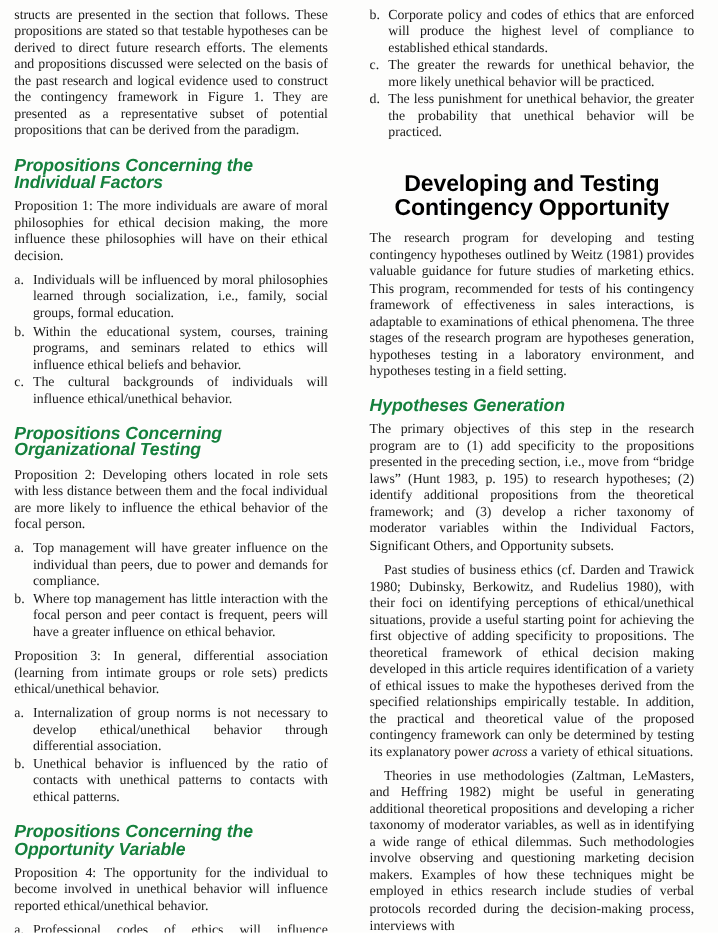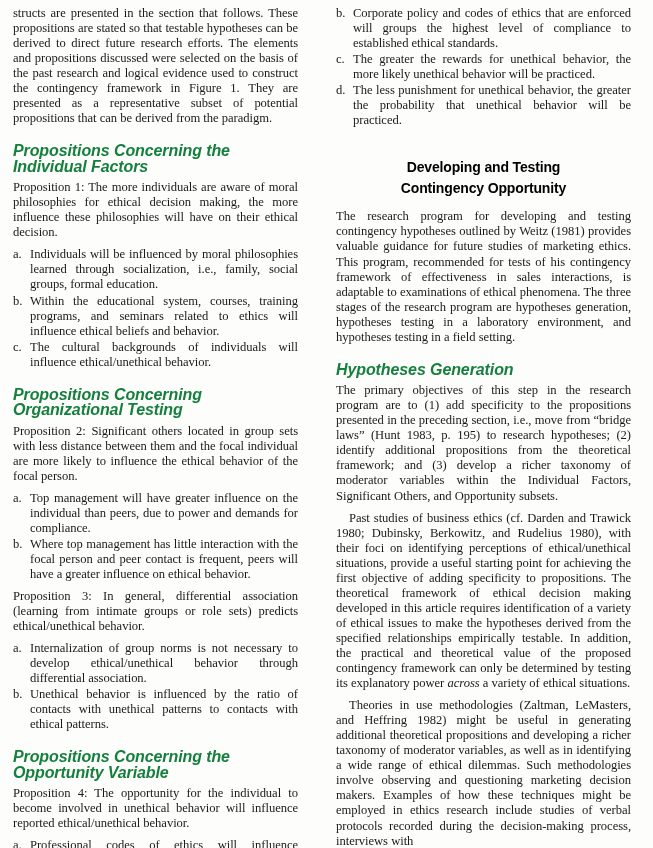--- a/index.html
+++ b/index.html
@@ -59,21 +59,21 @@
     font-weight: bold;
     font-size: 16px;
     line-height: 15.4px;
     margin: 17px 0 6px 0;
     color: #15803d;
     letter-spacing: -0.1px;
   }
   h2.maintitle {
     font-family: "Liberation Sans", sans-serif;
     font-weight: bold;
-    font-size: 14px;
+    font-size: 21px;
     line-height: 21px;
     text-align: center;
     margin: 29px 0 10px 0;
     color: #000000;
     letter-spacing: -0.15px;
   }
   ol.letters {
     list-style: none;
     margin: 0 0 7px 0;
     padding: 0;
@@ -132,21 +132,21 @@
           <span class="ltext">Within the educational system, courses, training programs, and seminars related to ethics will influence ethical beliefs and behavior.</span>
         </li>
         <li>
           <span class="marker">c.</span>
           <span class="ltext">The cultural backgrounds of individuals will influence ethical/unethical behavior.</span>
         </li>
       </ol>
 
       <h3 class="sec">Propositions Concerning Organizational Testing</h3>
 
-      <p class="body">Proposition 2: Significant others located in group sets with less distance between them and the focal individual are more likely to influence the ethical behavior of the focal person.</p>
+      <p class="body">Proposition 2: Developing others located in role sets with less distance between them and the focal individual are more likely to influence the ethical behavior of the focal person.</p>
 
       <ol class="letters">
         <li>
           <span class="marker">a.</span>
           <span class="ltext">Top management will have greater influence on the individual than peers, due to power and demands for compliance.</span>
         </li>
         <li>
           <span class="marker">b.</span>
           <span class="ltext">Where top management has little interaction with the focal person and peer contact is frequent, peers will have a greater influence on ethical behavior.</span>
         </li>
@@ -176,21 +176,21 @@
         </li>
       </ol>
 
     </div>
 
     <div class="col col-right">
 
       <ol class="letters">
         <li>
           <span class="marker">b.</span>
-          <span class="ltext">Corporate policy and codes of ethics that are enforced will groups the highest level of compliance to established ethical standards.</span>
+          <span class="ltext">Corporate policy and codes of ethics that are enforced will produce the highest level of compliance to established ethical standards.</span>
         </li>
         <li>
           <span class="marker">c.</span>
           <span class="ltext">The greater the rewards for unethical behavior, the more likely unethical behavior will be practiced.</span>
         </li>
         <li>
           <span class="marker">d.</span>
           <span class="ltext">The less punishment for unethical behavior, the greater the probability that unethical behavior will be practiced.</span>
         </li>
       </ol>

